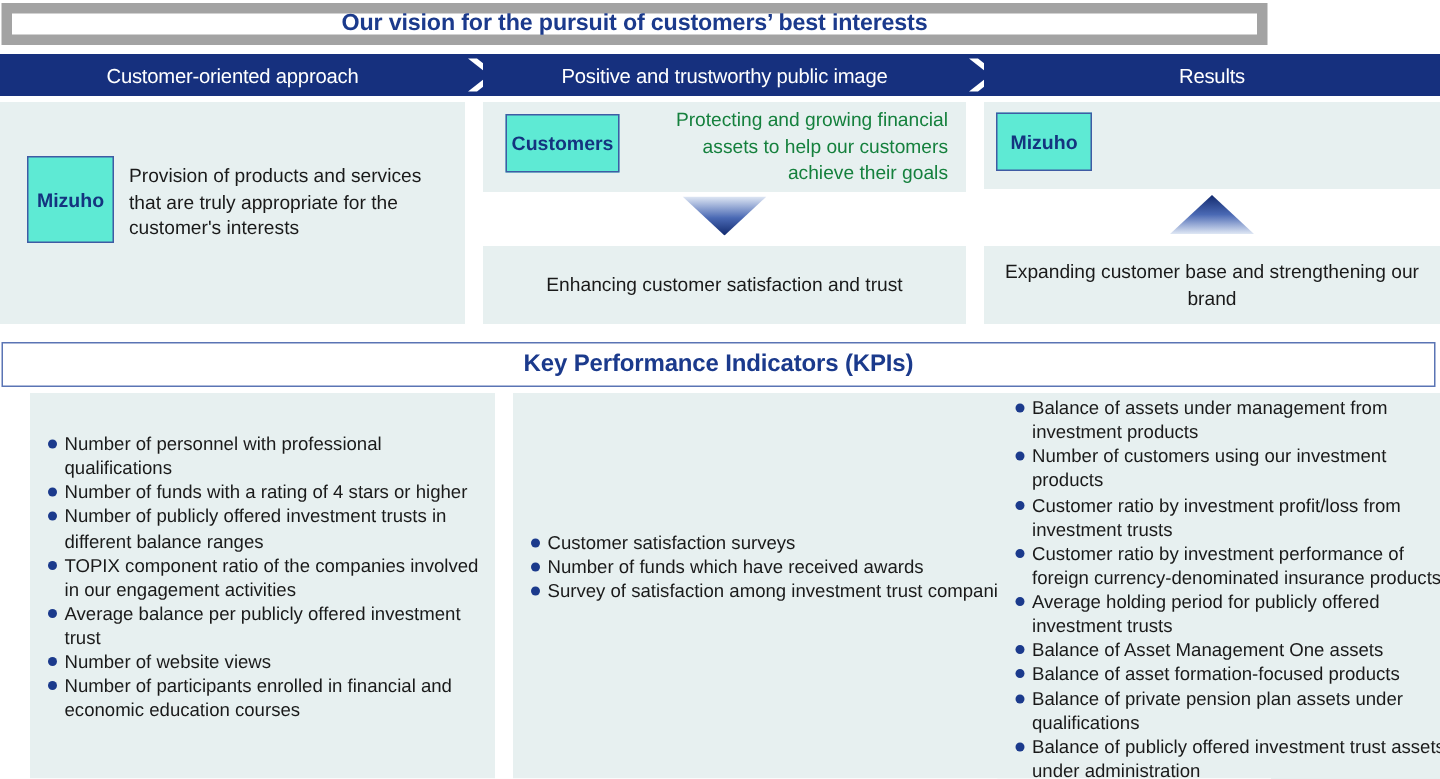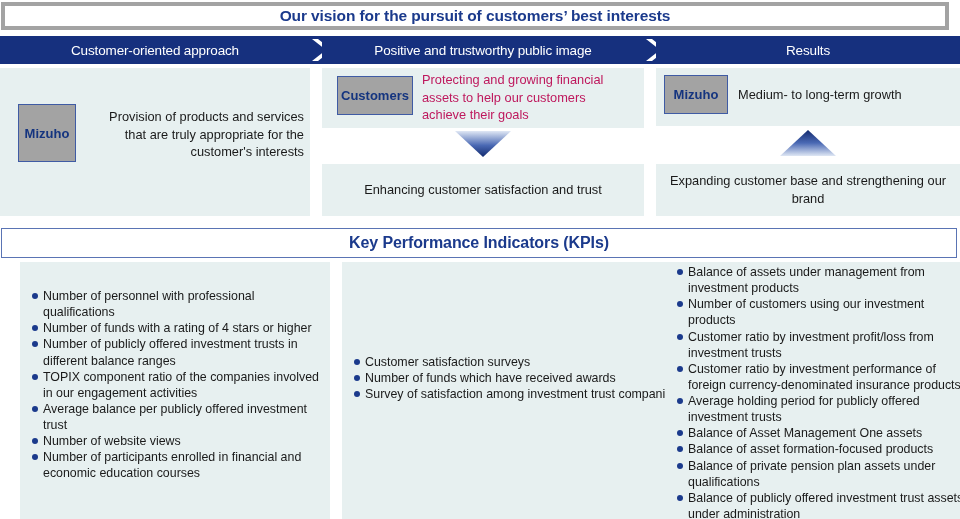--- a/index.html
+++ b/index.html
@@ -19,23 +19,23 @@
     width: 960px;
     height: 519px;
     background: #ffffff;
   }
 
   
   .vision-box {
     position: absolute;
     left: 1px;
     top: 2px;
-    width: 948px;
+    width: 844px;
     height: 28px;
-    border: 4px solid #a3a3a3;
+    border: 7px solid #a3a3a3;
     background: #ffffff;
     box-sizing: border-box;
     display: flex;
     align-items: center;
     justify-content: center;
   }
   .vision-title {
     font-size: 15.5px;
     font-weight: bold;
     color: #1b3a8c;
@@ -90,21 +90,21 @@
   .p1 {
     left: 0px;
     top: 68px;
     width: 310px;
     height: 148px;
     display: flex;
     align-items: center;
   }
   .mizuho-badge {
     border: 1px solid #3f5ba4;
-    background: #a3a3a3;
+    background: #5eead4;
     display: flex;
     align-items: center;
     justify-content: center;
     font-size: 13px;
     font-weight: bold;
     color: #14347f;
     box-sizing: border-box;
   }
   .badge-a {
     position: absolute;
@@ -113,21 +113,21 @@
     width: 58px;
     height: 58px;
   }
   .p1-text {
     position: absolute;
     left: 86px;
     top: 40px;
     width: 218px;
     font-size: 12.8px;
     line-height: 1.38;
-    text-align: right;
+    text-align: left;
     color: #1a1a1a;
   }
 
   
   .p2a {
     left: 322px;
     top: 68px;
     width: 322px;
     height: 60px;
   }
@@ -138,22 +138,22 @@
     width: 76px;
     height: 39px;
   }
   .p2a-text {
     position: absolute;
     left: 100px;
     top: 3px;
     width: 210px;
     font-size: 12.8px;
     line-height: 1.37;
-    text-align: left;
-    color: #be185d;
+    text-align: right;
+    color: #15803d;
   }
   .arrow-wrap-down {
     position: absolute;
     left: 322px;
     top: 128px;
     width: 322px;
     height: 36px;
     background: #ffffff;
     display: flex;
     align-items: center;
@@ -352,21 +352,20 @@
         <polygon points="0,0 56,0 28,26" fill="url(#gdown)"></polygon>
       </svg>
     </span>
   </div>
   <div class="panel p2b">
     <div class="p2b-text">Enhancing customer satisfaction and trust</div>
   </div>
 
   <div class="panel p3a">
     <div class="mizuho-badge badge-c">Mizuho</div>
-    <div class="p3a-text">Medium- to long-term growth</div>
   </div>
   <div class="arrow-wrap-up">
     <span>
       <svg width="56" height="26" viewBox="0 0 56 26">
         <defs>
           <linearGradient id="gup" x1="0" y1="0" x2="0" y2="1">
             <stop offset="0%" stop-color="#122a6e"></stop>
             <stop offset="50%" stop-color="#4a69b4"></stop>
             <stop offset="100%" stop-color="#dfe7f4"></stop>
           </linearGradient>

